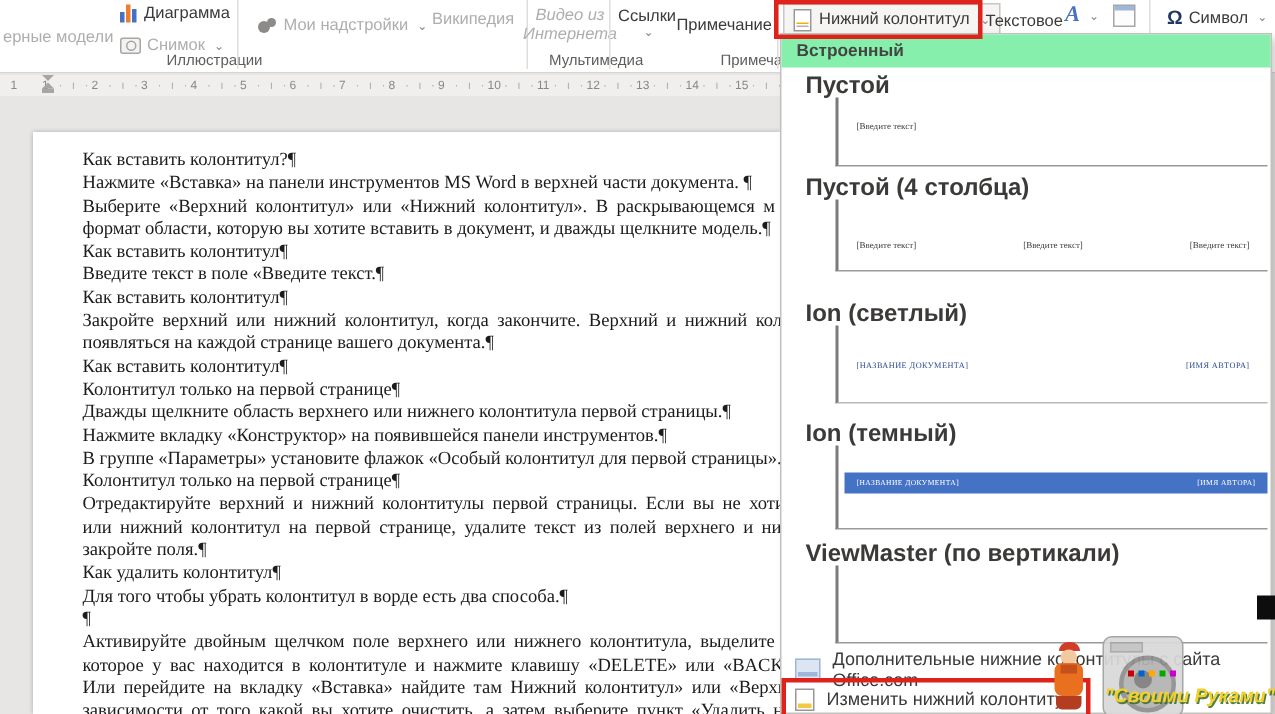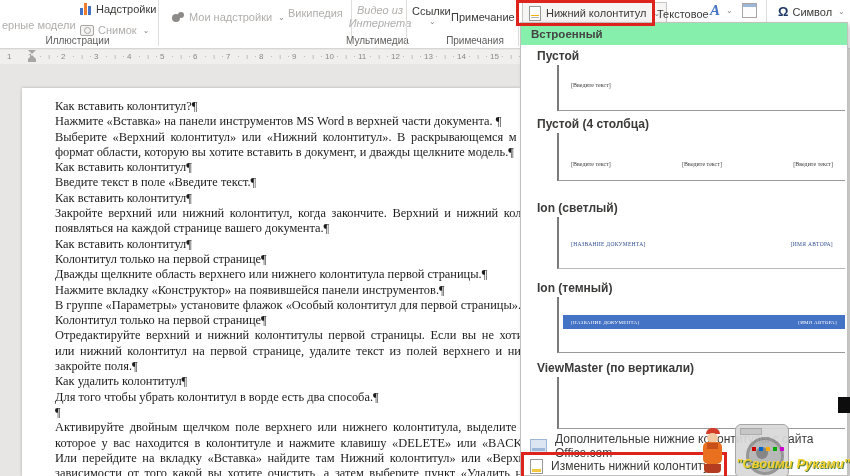--- a/index.html
+++ b/index.html
@@ -4,21 +4,21 @@
 <style>
   html,body{margin:0;padding:0;}
   body{font-family:"Liberation Sans",sans-serif;}
   .screen{position:relative;width:850px;height:476px;overflow:hidden;background:#e8e6e4;}
 
   
   .ribbon{position:absolute;left:0;top:0;width:850px;height:48px;background:#ffffff;border-bottom:1px solid #d8d6d4;}
   .rb-item{position:absolute;font-size:11px;color:#3b3a39;white-space:nowrap;display:flex;align-items:center;gap:4px;}
   .rb-item.disabled{color:#b0aeac;}
   .chev{font-size:8px;color:#8a8886;margin-left:2px;}
-  .grp-label{position:absolute;top:35px;font-size:10px;color:#605e5c;text-align:center;}
+  .grp-label{position:absolute;top:35px;font-size:10px;color:#605e5c;text-align:right;margin-left:20px;}
   .vsep{position:absolute;top:0;width:1px;height:46px;background:#e0dedc;}
   .bars-icon{display:inline-block;width:12px;height:12px;position:relative;}
   .bars-icon i{position:absolute;bottom:0;width:3px;}
   .bars-icon i:nth-child(1){left:0;height:7px;background:#4472c4;}
   .bars-icon i:nth-child(2){left:4px;height:12px;background:#ed7d31;}
   .bars-icon i:nth-child(3){left:8px;height:9px;background:#4472c4;}
   .cam-icon{display:inline-block;width:12px;height:9px;border:1px solid #a8a6a4;border-radius:2px;position:relative;background:#f4f3f2;}
   .cam-icon i{position:absolute;left:3px;top:1px;width:5px;height:5px;border:1px solid #a8a6a4;border-radius:50%;}
   .addins-icon{display:inline-block;width:13px;height:11px;position:relative;}
   .addins-icon i{position:absolute;background:#8d8b89;border-radius:50%;}
@@ -49,21 +49,21 @@
   .indent-marker .bx{width:8px;height:3px;background:#a8a6a4;margin-top:0px;}
 
   
   .page{position:absolute;left:22px;top:88px;width:498px;height:388px;background:#ffffff;box-shadow:0 0 3px rgba(0,0,0,.25);overflow:hidden;}
   .doclines{position:absolute;left:33px;top:11px;width:470px;font-family:"Liberation Serif","DejaVu Serif",serif;font-size:12.4px;line-height:15.3px;color:#1c1c1c;white-space:pre;}
   .dline.wide{word-spacing:2.5px;}
 
   
   .panel{position:absolute;left:520px;top:22px;width:328px;height:454px;background:#ffffff;border:1px solid #c3c1bf;box-sizing:border-box;box-shadow:3px 3px 6px rgba(0,0,0,.2);z-index:40;}
   .panel-header{position:absolute;left:0;top:0;width:100%;height:22px;background:#86efac;color:#444;font-size:11.5px;font-weight:bold;line-height:22px;padding-left:10px;box-sizing:border-box;}
-  .gal-label{position:absolute;left:16px;font-size:12px;font-weight:bold;color:#3b3a39;}
+  .gal-label{position:absolute;left:16px;font-size:16px;font-weight:bold;color:#3b3a39;}
   .preview{position:absolute;left:36px;width:288px;background:#fff;border-left:2px solid #7a7a7a;border-bottom:1px solid #999;box-sizing:border-box;}
   .preview.light-edge{border-bottom:1px solid #b8b8b8;}
   .ph{font-family:"Liberation Serif",serif;font-size:6px;color:#3c3c3c;}
   .ph-row{position:absolute;left:0;right:0;display:flex;justify-content:space-between;padding:0 12px;}
   .ph-blue{color:#2e4d8e;font-size:5.5px;letter-spacing:.3px;}
   .ion-bar{position:absolute;left:4px;right:0;height:14px;background:#4472c4;display:flex;justify-content:space-between;align-items:center;padding:0 8px;}
   .ion-bar span{color:#ffffff;font-size:5px;letter-spacing:.3px;font-family:"Liberation Serif",serif;}
   .vm-block{position:absolute;right:-6px;top:20px;width:13px;height:16px;background:#0d0d0d;}
   .menu-item{position:absolute;left:0;width:100%;height:20px;display:flex;align-items:center;gap:8px;padding-left:9px;box-sizing:border-box;font-size:12px;color:#3b3a39;}
   .mi-icon1{width:15px;height:12px;background:#dce6f2;border:1px solid #9cb7d8;position:relative;flex:none;}
@@ -98,21 +98,21 @@
     <div class="rb-item disabled" style="left:2px;top:19px;">
       <span>ерные модели</span>
       <span class="chev">⌄</span>
     </div>
     <div class="rb-item" style="left:80px;top:3px;">
       <span class="bars-icon">
           <i></i>
           <i></i>
           <i></i>
         </span>
-      <span>Надстройки</span>
+      <span>Диаграмма</span>
     </div>
     <div class="rb-item disabled" style="left:80px;top:24px;">
       <span class="cam-icon">
           <i></i>
         </span>
       <span>Снимок</span>
       <span class="chev">⌄</span>
     </div>
     <div class="grp-label" style="left:0;width:155px;">Иллюстрации</div>
     <div class="vsep" style="left:158px;"></div>

